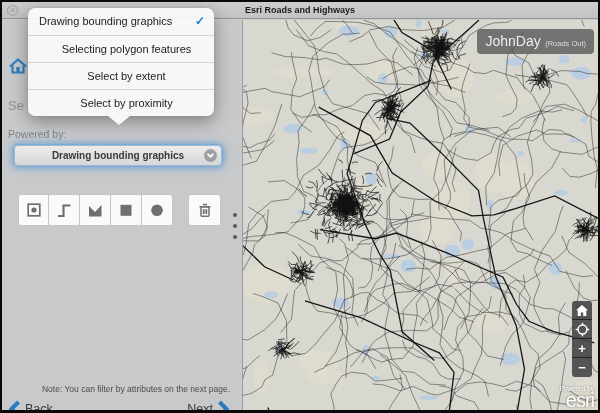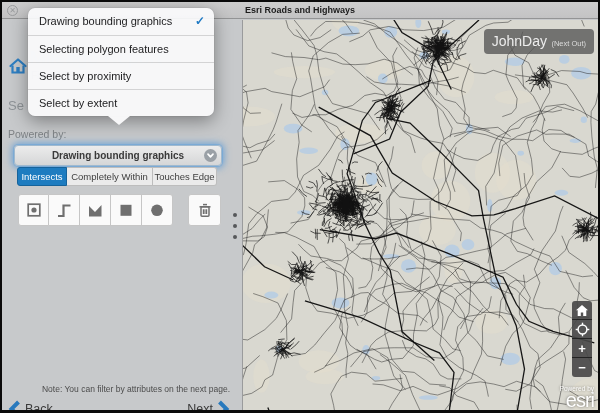--- a/index.html
+++ b/index.html
@@ -52,21 +52,21 @@
   .nav{position:absolute;top:380px;display:flex;align-items:center;gap:4px;cursor:pointer;}
   .nav span{font-size:12.5px;color:#3a3a3a;}
   .nav.back{left:6px;} .nav.next{right:12px;}
   
   .popup{
     position:absolute;left:26px;top:6px;width:186px;z-index:30;
     background:rgba(252,252,253,.9);border-radius:7px;
     box-shadow:0 5px 18px rgba(0,0,0,.38),0 0 1px rgba(0,0,0,.35);
   }
   .popup .pi{height:27px;line-height:27px;padding-left:11px;font-size:11px;color:#1c1c1e;cursor:pointer;position:relative;}
-  .popup .pi + .pi{border-top:1px solid rgba(120,120,120,.28);}
+  .popup .pi + .pi{border-top:1px solid rgba(120,120,120,.28);text-align:center;}
   .popup .chk{position:absolute;right:9px;top:0;color:#1f7ac4;font-weight:bold;font-size:12px;}
   .caret{position:absolute;left:80px;top:100%;width:0;height:0;border-left:11px solid transparent;border-right:11px solid transparent;border-top:9px solid rgba(252,252,253,.95);}
   
   .map{position:absolute;left:240px;top:18px;right:0;bottom:0;background:#d9d8d0;border-left:1px solid #9a9b9c;overflow:hidden;cursor:crosshair;}
   .map svg.mapsvg{position:absolute;left:0;top:0;width:100%;height:100%;}
   .userbox{position:absolute;right:4px;top:9px;background:rgba(84,84,84,.78);border-radius:4px;padding:3px 8px 4px;color:#ededed;cursor:pointer;white-space:nowrap;}
   .userbox .uname{font-size:14px;}
   .userbox .signout{font-size:7.5px;color:#dcdcdc;}
   .ctrls{position:absolute;right:6px;top:281px;width:20px;}
   .ctrls button{display:block;width:20px;height:19px;background:rgba(70,70,70,.9);border:0;border-bottom:1px solid rgba(30,30,30,.9);padding:0;color:#fff;cursor:pointer;display:flex;align-items:center;justify-content:center;font-family:"Liberation Sans",sans-serif;}
@@ -100,25 +100,20 @@
 
     <button class="select">
       <span>Drawing bounding graphics</span>
       <span class="sel-chev">
         <svg width="13" height="13" viewBox="0 0 13 13">
             <path d="M4,5.2 L6.5,7.9 L9,5.2" fill="none" stroke="#fff" stroke-width="1.7" stroke-linecap="round" stroke-linejoin="round"></path>
           </svg>
       </span>
     </button>
 
-    <div class="seg">
-      <button class="w1 active">Intersects</button>
-      <button class="w2">Completely Within</button>
-      <button class="w3">Touches Edge</button>
-    </div>
 
     <div class="tools">
       <button class="tool">
         <svg width="18" height="18" viewBox="0 0 18 18">
             <rect x="3.2" y="3.2" width="11.6" height="11.6" fill="none" stroke="#6f6f6f" stroke-width="1.7"></rect>
             <circle cx="9" cy="9" r="2.6" fill="#6f6f6f"></circle>
           </svg>
       </button>
       <button class="tool">
         <svg width="18" height="18" viewBox="0 0 18 18">
@@ -1382,21 +1377,21 @@
         <path d="M40.3,329.2L39.3,336.0L37.7,340.1" fill="none" stroke="#121212" stroke-width="0.7"></path>
         <path d="M35.0,326.5L39.1,324.2L46.4,323.5" fill="none" stroke="#121212" stroke-width="0.7"></path>
         <path d="M47.7,330.2L53.1,325.7L56.3,322.0" fill="none" stroke="#121212" stroke-width="0.7"></path>
         <path d="M45.1,335.1L51.2,333.7L57.7,335.2" fill="none" stroke="#121212" stroke-width="0.7"></path>
         <path d="M36.1,327.0L33.7,331.4L34.6,335.4" fill="none" stroke="#121212" stroke-width="0.7"></path>
         <path d="M40.1,329.6L45.1,333.6L49.5,337.0" fill="none" stroke="#121212" stroke-width="0.7"></path>
       </svg>
 
     <div class="userbox">
       <span class="uname">JohnDay</span>
-      <span class="signout">(Next Out)</span>
+      <span class="signout">(Roads Out)</span>
     </div>
 
     <div class="ctrls">
       <button>
         <svg width="14" height="13" viewBox="0 0 14 13">
             <path d="M7,1 L13,6.2 H11.3 V12 H8.2 V8.4 H5.8 V12 H2.7 V6.2 H1 Z" fill="#fff"></path>
           </svg>
       </button>
       <button>
         <svg width="15" height="15" viewBox="0 0 15 15">
@@ -1419,21 +1414,21 @@
 
   <div class="popup">
     <div class="pi">
       <span>Drawing bounding graphics</span>
       <span class="chk">✓</span>
     </div>
     <div class="pi">
       <span>Selecting polygon features</span>
     </div>
     <div class="pi">
-      <span>Select by proximity</span>
+      <span>Select by extent</span>
     </div>
     <div class="pi">
-      <span>Select by extent</span>
+      <span>Select by proximity</span>
     </div>
     <div class="caret"></div>
   </div>
 
 </div>
 
 </body></html>

